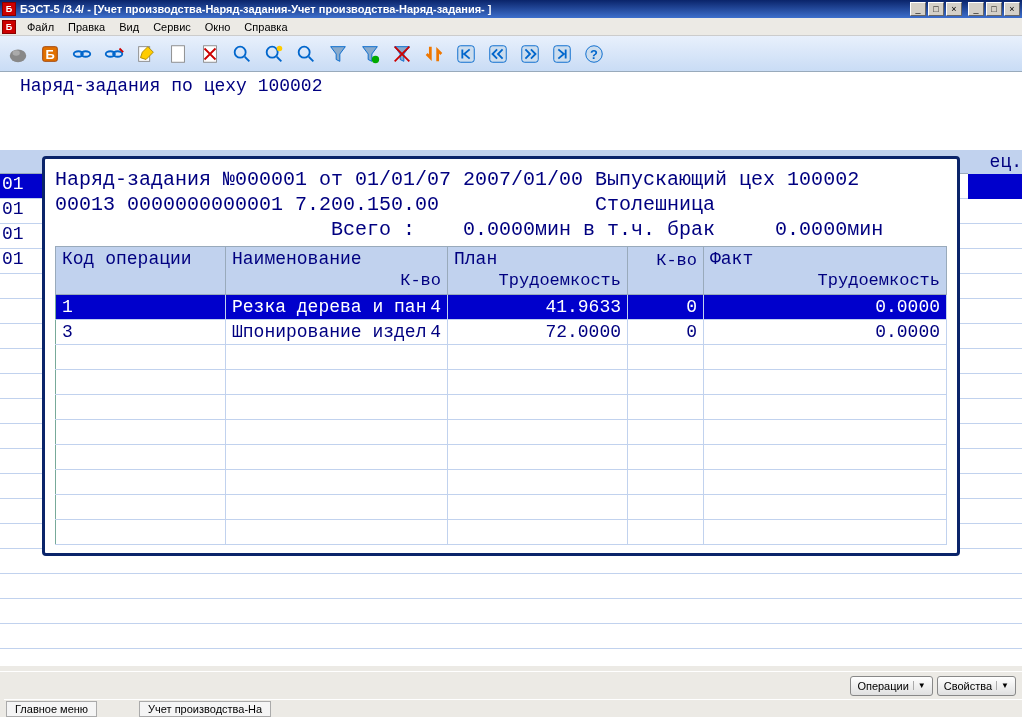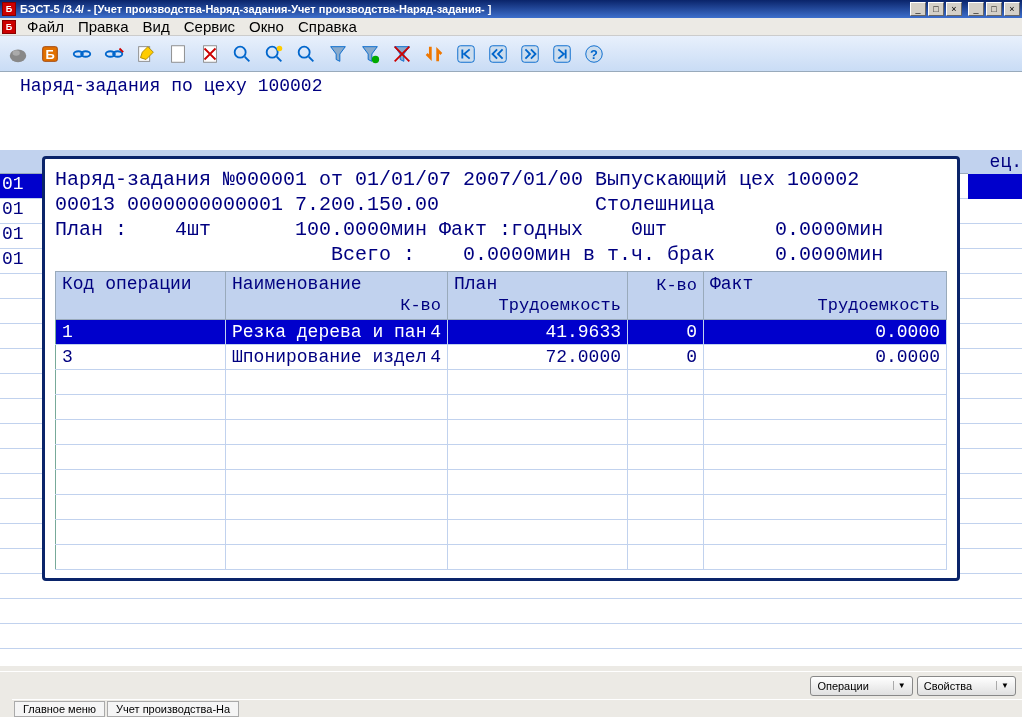--- a/index.html
+++ b/index.html
@@ -5,21 +5,21 @@
 * { box-sizing: border-box; margin: 0; padding: 0; }
 body { font-family: Tahoma, Arial, sans-serif; font-size: 11px; background: #eceae5; width: 1022px; height: 717px; overflow: hidden; position: relative; }
 
 .titlebar { height: 18px; background: linear-gradient(#0a246a, #3d6fcc); color: #fff; display: flex; align-items: center; padding: 0 2px; }
 .titlebar .app-icon { width: 14px; height: 14px; background: #c00; border: 1px solid #800; margin-right: 4px; display: flex; align-items: center; justify-content: center; font-size: 9px; font-weight: bold; color: #fff; }
 .titlebar .title-text { flex: 1; font-size: 11px; font-weight: bold; }
 .titlebar .win-btn { width: 16px; height: 14px; background: #d4d0c8; border: 1px solid #fff; border-right-color: #666; border-bottom-color: #666; margin-left: 2px; font-size: 9px; text-align: center; line-height: 12px; color: #000; cursor: pointer; font-family: Arial; }
 
 .menubar { height: 18px; background: #eceae5; display: flex; align-items: center; padding: 0 2px; border-bottom: 1px solid #ccc; }
 .menubar .menu-icon { width: 14px; height: 14px; background: #c00; border: 1px solid #800; margin-right: 4px; font-size: 9px; font-weight: bold; color: #fff; text-align: center; line-height: 12px; }
-.menubar .menu-item { padding: 2px 7px; cursor: pointer; font-size: 15px; }
+.menubar .menu-item { padding: 2px 7px; cursor: pointer; font-size: 11px; }
 
 .toolbar { height: 36px; background: linear-gradient(#e8f0fc, #c9dcf5); display: flex; align-items: center; padding: 0 4px; gap: 4px; border-bottom: 1px solid #9ab; }
 .tb-btn { width: 28px; height: 28px; display: flex; align-items: center; justify-content: center; cursor: pointer; border: 1px solid transparent; border-radius: 3px; }
 .tb-btn svg { width: 22px; height: 22px; }
 
 .content-area { background: #fff; height: 594px; position: relative; font-family: "Courier New", monospace; font-size: 18px; color: #000080; }
 
 .period-header { text-align: center; padding-top: 6px; }
 .cex-header { padding-left: 20px; padding-top: 4px; }
 
@@ -35,24 +35,24 @@
 
 .op-table { margin-top: 4px; border: 1px solid #7a9; width: 100%; border-collapse: collapse; }
 .op-table th { background: #c1d2ee; color: #000080; font-weight: normal; font-size: 18px; text-align: left; padding: 2px 6px; border: 1px solid #9ab; height: 48px; vertical-align: top; }
 .op-table th .sub { font-size: 17px; text-align: right; display: block; margin-top: 2px; }
 .op-table td { font-size: 18px; padding: 2px 6px; border-right: 1px solid #c1d2ee; border-bottom: 1px solid #c1d2ee; height: 25px; color: #000080; }
 .op-table tr.selected td { background: #0000cc; color: #fff; }
 .op-table td.num { text-align: right; }
 .op-table tr.empty td { height: 25px; }
 
 .bottom-bar { position: absolute; bottom: 18px; left: 0; right: 0; height: 28px; background: #eceae5; border-top: 1px solid #fff; display: flex; align-items: center; justify-content: flex-end; padding: 0 6px; gap: 4px; }
-.combo-btn { height: 20px; background: linear-gradient(#fff,#e0e0e0); border: 1px solid #888; border-radius: 3px; padding: 0 6px; display: flex; align-items: center; gap: 24px; font-size: 11px; cursor: pointer; }
+.combo-btn { height: 20px; background: linear-gradient(#fff,#e0e0e0); border: 1px solid #888; border-radius: 3px; padding: 0 6px; display: flex; align-items: center; gap: 4px; font-size: 11px; cursor: pointer; }
 .combo-btn .arrow { font-size: 8px; border-left: 1px solid #aaa; padding-left: 4px; }
 
-.status-bar { position: absolute; bottom: 0; left: 12px; right: 0; height: 18px; background: #eceae5; border-top: 1px solid #fff; display: flex; align-items: center; }
+.status-bar { position: absolute; bottom: 0; left: 4px; right: 0; height: 18px; background: #eceae5; border-top: 1px solid #fff; display: flex; align-items: center; gap: 40px; }
 .status-tab { height: 16px; border: 1px solid #aaa; background: #f5f5f5; padding: 0 8px; font-size: 11px; margin-left: 2px; line-height: 14px; cursor: pointer; }
 </style>
 </head>
 <body>
 
 <div class="titlebar">
   <div class="app-icon">Б</div>
   <div class="title-text">БЭСТ-5 /3.4/ - [Учет производства-Наряд-задания-Учет производства-Наряд-задания- ]</div>
   <div class="win-btn">_</div>
   <div class="win-btn">□</div>
@@ -223,21 +223,20 @@
       <div class="bg-row"></div>
     <div class="bg-right">
       <div class="hdr">ец.</div>
       <div style="height:25px;background:#0000cc;"></div>
     </div>
   </div>
 
   <div class="dialog">
     <div class="dialog-text-line">Наряд-задания №000001 от 01/01/07 2007/01/00 Выпускающий цех 100002</div>
     <div class="dialog-text-line">00013 0000000000001 7.200.150.00             Столешница</div>
-    <div class="dialog-text-line">План :    4шт       100.0000мин Факт :годных    0шт         0.0000мин</div>
     <div class="dialog-text-line">                       Всего :    0.0000мин в т.ч. брак     0.0000мин</div>
 
     <table class="op-table">
       <thead>
         <tr>
           <th style="width:170px"><span>Код операции</span></th>
           <th style="width:222px"><span>Наименование</span><span class="sub">К-во</span></th>
           <th style="width:180px"><span>План</span><span class="sub">Трудоемкость</span></th>
           <th style="width:76px">
               <span class="sub">К-во</span>

